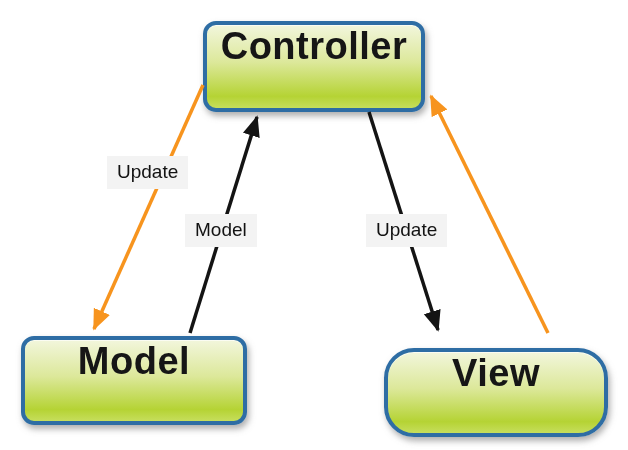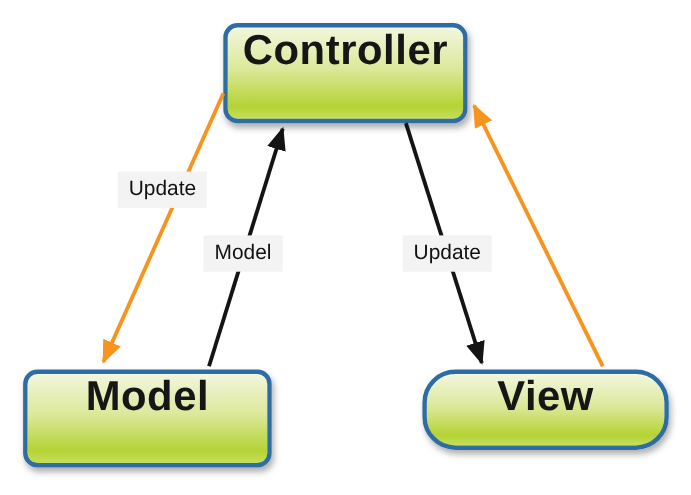--- a/index.html
+++ b/index.html
@@ -21,21 +21,21 @@
     display: flex;
     align-items: flex-start;
     justify-content: center;
     font-weight: bold;
     font-size: 38px;
     letter-spacing: 0.5px;
     color: #161616;
   }
   #node-controller { left: 203px; top: 21px;  width: 222px; height: 91px; }
   #node-model      { left: 21px;  top: 336px; width: 226px; height: 89px; }
-  #node-view       { left: 384px; top: 336px; width: 224px; height: 73px; border-radius: 30px; }
+  #node-view       { left: 384px; top: 348px; width: 224px; height: 89px; border-radius: 30px; }
   .edges-svg {
     position: absolute;
     left: 0; top: 0;
     width: 628px; height: 450px;
     pointer-events: none;
   }
   .edge-line { fill: none; stroke-width: 3.5; }
   .edge-label {
     position: absolute;
     background: #F3F3F3;

